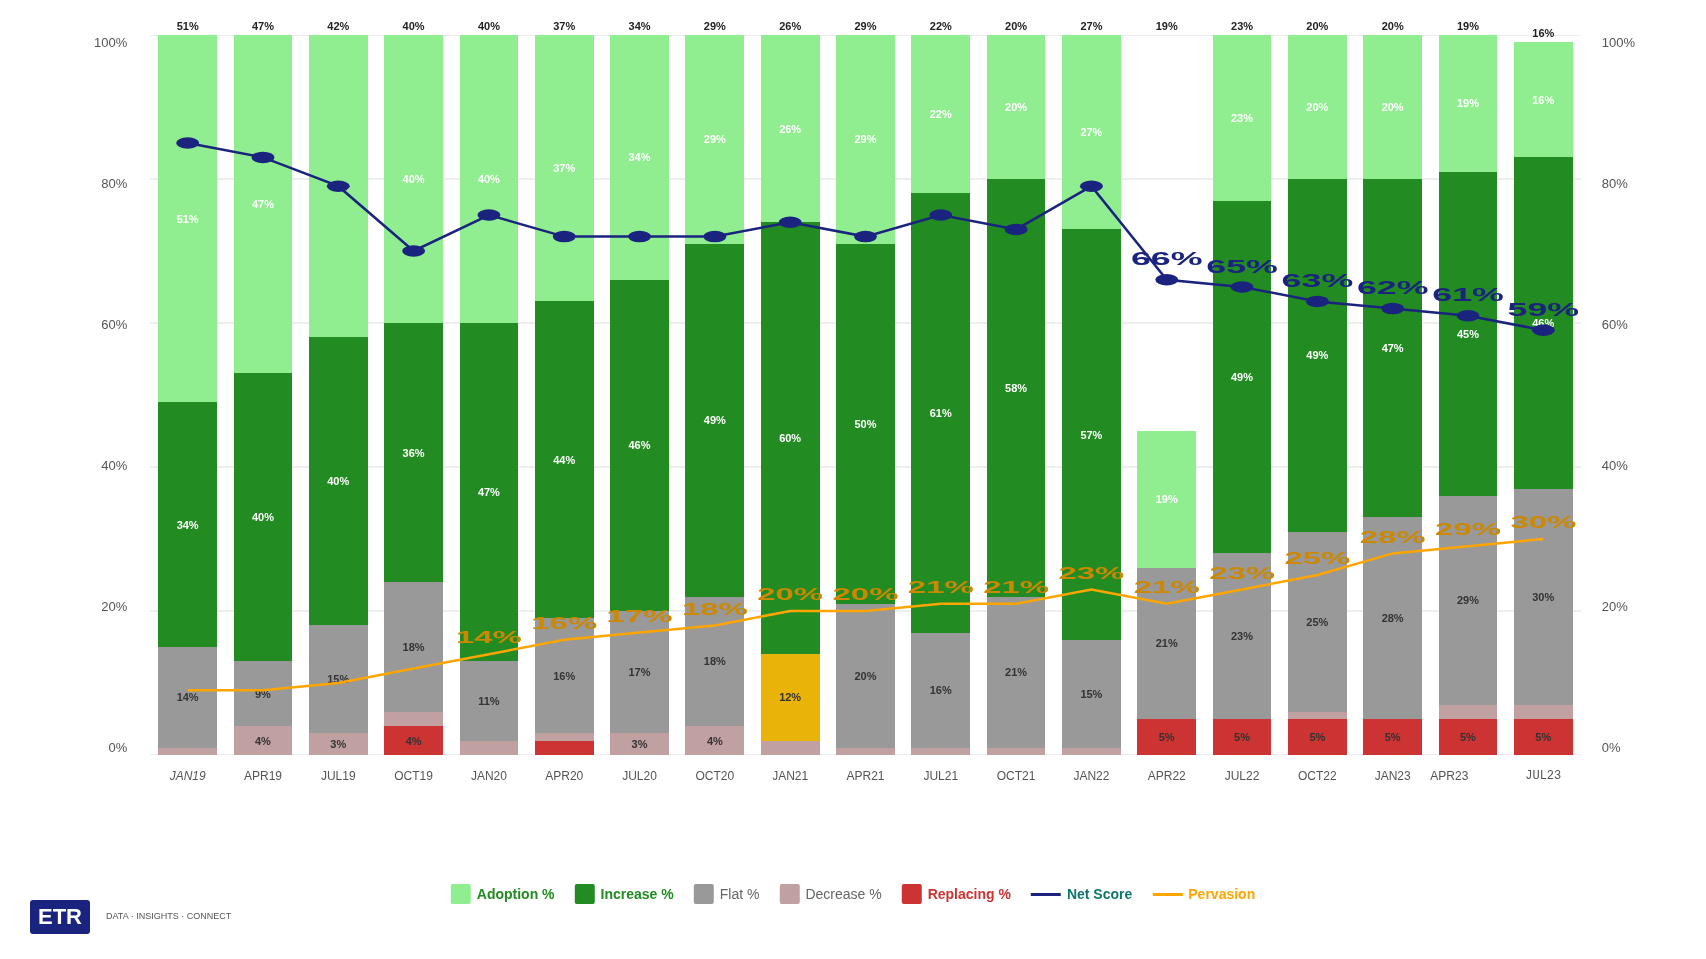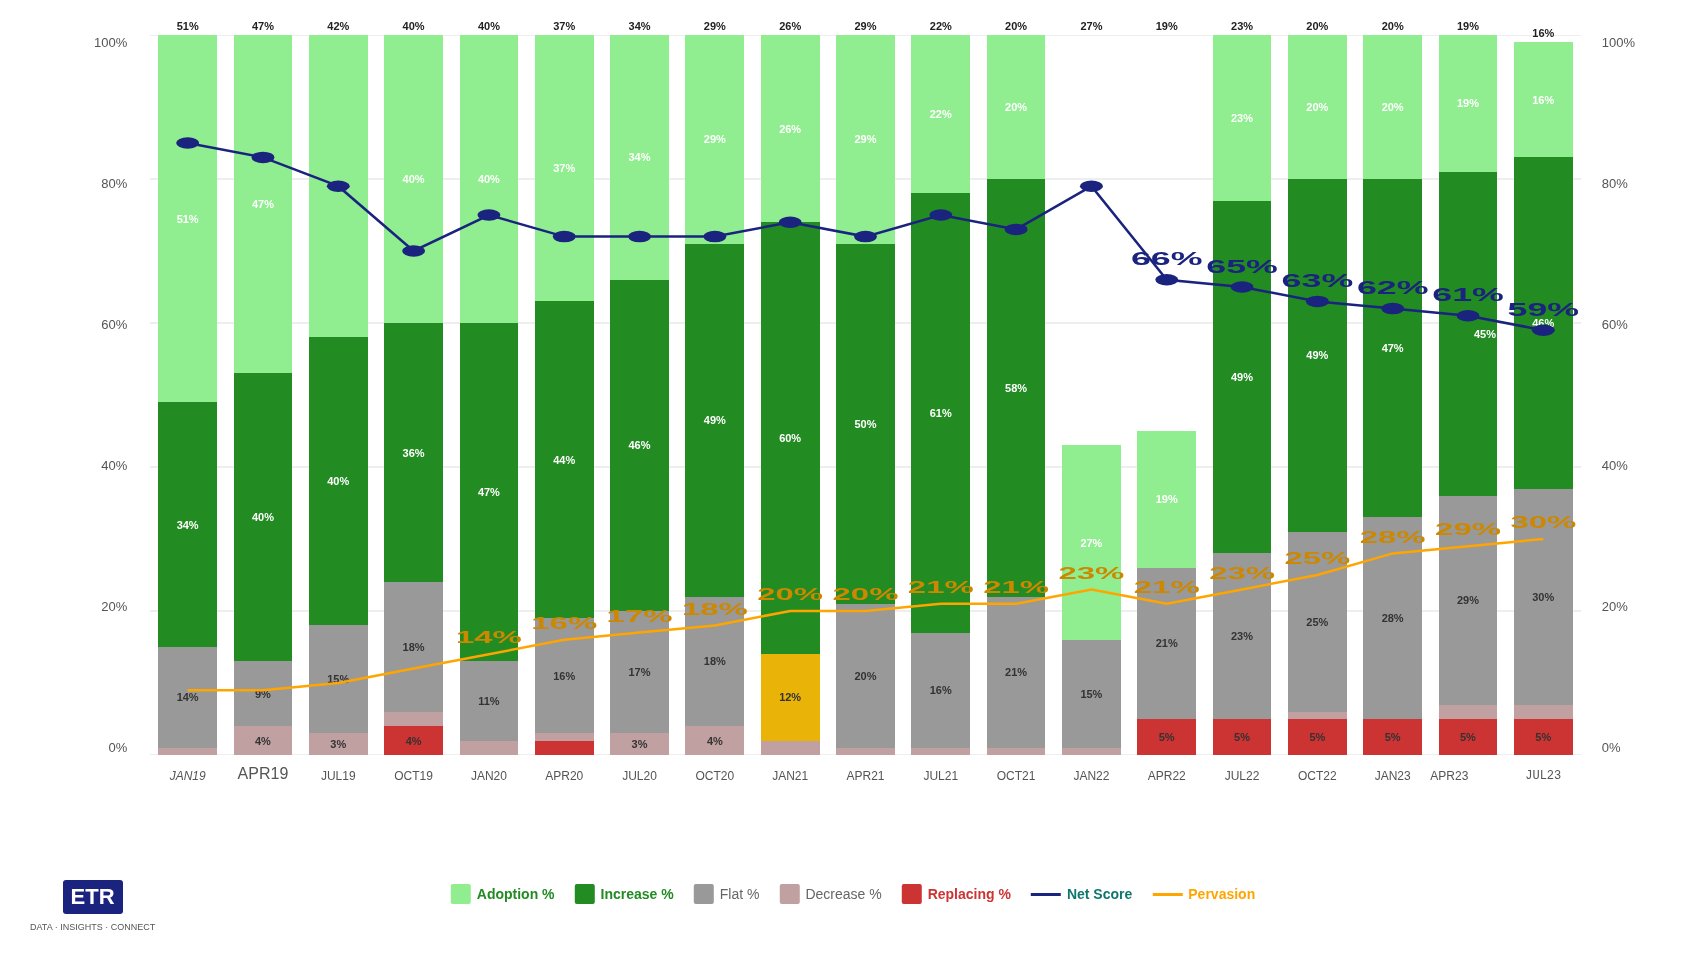--- a/index.html
+++ b/index.html
@@ -30,22 +30,21 @@
       display: flex;
       align-items: center;
       gap: 6px;
     }
     .etr-logo {
       position: absolute;
       bottom: 25px;
       left: 30px;
       display: flex;
       align-items: center;
-      gap: 8px;
-      flex-direction: column;
+      gap: 16px;
     }
     .etr-box {
       background: #1a237e;
       color: white;
       font-size: 22px;
       font-weight: bold;
       padding: 4px 8px;
       border-radius: 3px;
     }
     .etr-sub {
@@ -105,21 +104,21 @@
               <div style="width: 100%; height: 244.8px; background: rgb(34, 139, 34); position: relative;">
                 <div style="position: absolute; top: 50%; transform: translateY(-50%); width: 100%; text-align: center; font-size: 11px; font-weight: bold; color: rgb(255, 255, 255); pointer-events: none;">34%</div>
               </div>
               <div style="width: 100%; height: 367.2px; background: rgb(144, 238, 144); position: relative;">
                 <div style="position: absolute; top: 50%; transform: translateY(-50%); width: 100%; text-align: center; font-size: 11px; font-weight: bold; color: rgb(255, 255, 255); pointer-events: none;">51%</div>
               </div>
             </div>
           </div>
           <div style="flex: 1 1 0%; height: 100%; position: relative; display: flex; flex-direction: column; align-items: center; justify-content: flex-end;">
             <div style="position: absolute; bottom: 723px; width: 100%; text-align: center; font-size: 11px; font-weight: bold; color: rgb(34, 34, 34);">47%</div>
-            <div style="position: absolute; bottom: -28px; width: 100%; text-align: center; font-size: 16px; color: rgb(85, 85, 85); margin-top: 10px;">APR19</div>
+            <div style="position: absolute; bottom: -28px; width: 100%; text-align: center; font-size: 12px; color: rgb(85, 85, 85); margin-top: 10px;">APR19</div>
             <div style="width: 78%; display: flex; flex-direction: column-reverse; position: absolute; bottom: 0px;">
               <div style="width: 100%; height: 28.8px; background: rgb(192, 160, 160); position: relative;">
                 <div style="position: absolute; top: 50%; transform: translateY(-50%); width: 100%; text-align: center; font-size: 11px; font-weight: bold; color: rgb(51, 51, 51); pointer-events: none;">4%</div>
               </div>
               <div style="width: 100%; height: 64.8px; background: rgb(153, 153, 153); position: relative;">
                 <div style="position: absolute; top: 50%; transform: translateY(-50%); width: 100%; text-align: center; font-size: 11px; font-weight: bold; color: rgb(51, 51, 51); pointer-events: none;">9%</div>
               </div>
               <div style="width: 100%; height: 288px; background: rgb(34, 139, 34); position: relative;">
                 <div style="position: absolute; top: 50%; transform: translateY(-50%); width: 100%; text-align: center; font-size: 11px; font-weight: bold; color: rgb(255, 255, 255); pointer-events: none;">40%</div>
               </div>
@@ -299,20 +298,23 @@
             </div>
           </div>
           <div style="flex: 1 1 0%; height: 100%; position: relative; display: flex; flex-direction: column; align-items: center; justify-content: flex-end;">
             <div style="position: absolute; bottom: 723px; width: 100%; text-align: center; font-size: 11px; font-weight: bold; color: rgb(34, 34, 34);">27%</div>
             <div style="position: absolute; bottom: -28px; width: 100%; text-align: center; font-size: 12px; color: rgb(85, 85, 85);">JAN22</div>
             <div style="width: 78%; display: flex; flex-direction: column-reverse; position: absolute; bottom: 0px;">
               <div style="width: 100%; height: 7.2px; background: rgb(192, 160, 160); position: relative;"></div>
               <div style="width: 100%; height: 108px; background: rgb(153, 153, 153); position: relative;">
                 <div style="position: absolute; top: 50%; transform: translateY(-50%); width: 100%; text-align: center; font-size: 11px; font-weight: bold; color: rgb(51, 51, 51); pointer-events: none;">15%</div>
               </div>
+              <div style="width: 100%; height: 410.4px; background: rgb(34, 139, 34); position: relative;">
+                <div style="position: absolute; top: 50%; transform: translateY(-50%); width: 100%; text-align: center; font-size: 11px; font-weight: bold; color: rgb(255, 255, 255); pointer-events: none;">57%</div>
+              </div>
               <div style="width: 100%; height: 194.4px; background: rgb(144, 238, 144); position: relative;">
                 <div style="position: absolute; top: 50%; transform: translateY(-50%); width: 100%; text-align: center; font-size: 11px; font-weight: bold; color: rgb(255, 255, 255); pointer-events: none;">27%</div>
               </div>
             </div>
           </div>
           <div style="flex: 1 1 0%; height: 100%; position: relative; display: flex; flex-direction: column; align-items: center; justify-content: flex-end;">
             <div style="position: absolute; bottom: 723px; width: 100%; text-align: center; font-size: 11px; font-weight: bold; color: rgb(34, 34, 34);">19%</div>
             <div style="position: absolute; bottom: -28px; width: 100%; text-align: center; font-size: 12px; color: rgb(85, 85, 85);">APR22</div>
             <div style="width: 78%; display: flex; flex-direction: column-reverse; position: absolute; bottom: 0px;">
               <div style="width: 100%; height: 36px; background: rgb(204, 51, 51); position: relative;">
@@ -385,21 +387,21 @@
             <div style="position: absolute; bottom: 723px; width: 100%; text-align: center; font-size: 11px; font-weight: bold; color: rgb(34, 34, 34);">19%</div>
             <div style="position: absolute; bottom: -28px; width: 100%; font-size: 12px; color: rgb(85, 85, 85);">APR23</div>
             <div style="width: 78%; display: flex; flex-direction: column-reverse; position: absolute; bottom: 0px;">
               <div style="width: 100%; height: 36px; background: rgb(204, 51, 51); position: relative;">
                 <div style="position: absolute; top: 50%; transform: translateY(-50%); width: 100%; text-align: center; font-size: 11px; font-weight: bold; color: rgb(51, 51, 51); pointer-events: none;">5%</div>
               </div>
               <div style="width: 100%; height: 14.4px; background: rgb(192, 160, 160); position: relative;"></div>
               <div style="width: 100%; height: 208.8px; background: rgb(153, 153, 153); position: relative;">
                 <div style="position: absolute; top: 50%; transform: translateY(-50%); width: 100%; text-align: center; font-size: 11px; font-weight: bold; color: rgb(51, 51, 51); pointer-events: none;">29%</div>
               </div>
-              <div style="width: 100%; height: 324px; background: rgb(34, 139, 34); position: relative; padding-left: 17px;">
+              <div style="width: 100%; height: 324px; background: rgb(34, 139, 34); position: relative;">
                 <div style="position: absolute; top: 50%; transform: translateY(-50%); width: 100%; text-align: center; font-size: 11px; font-weight: bold; color: rgb(255, 255, 255); pointer-events: none;">45%</div>
               </div>
               <div style="width: 100%; height: 136.8px; background: rgb(144, 238, 144); position: relative;">
                 <div style="position: absolute; top: 50%; transform: translateY(-50%); width: 100%; text-align: center; font-size: 11px; font-weight: bold; color: rgb(255, 255, 255); pointer-events: none;">19%</div>
               </div>
             </div>
           </div>
           <div style="flex: 1 1 0%; height: 100%; position: relative; display: flex; flex-direction: column; align-items: center; justify-content: flex-end;">
             <div style="position: absolute; bottom: 715.8px; width: 100%; text-align: center; font-size: 11px; font-weight: bold; color: rgb(34, 34, 34);">16%</div>
             <div style="position: absolute; bottom: -28px; width: 100%; text-align: center; font-size: 12px; color: rgb(85, 85, 85); font-family: Liberation Mono, monospace;">JUL23</div>

